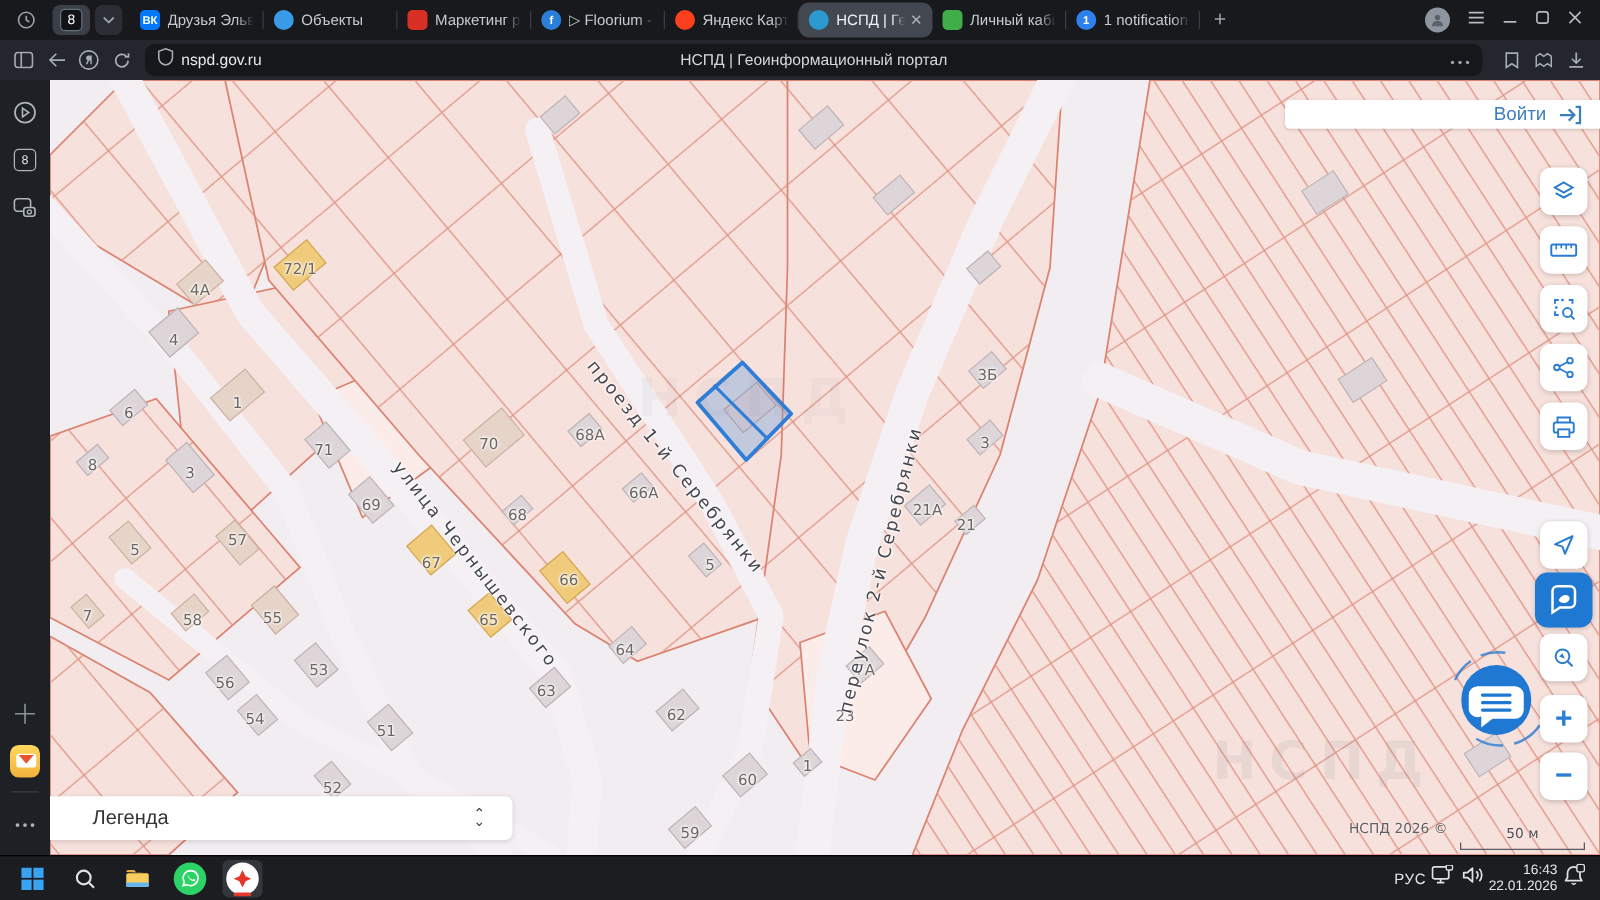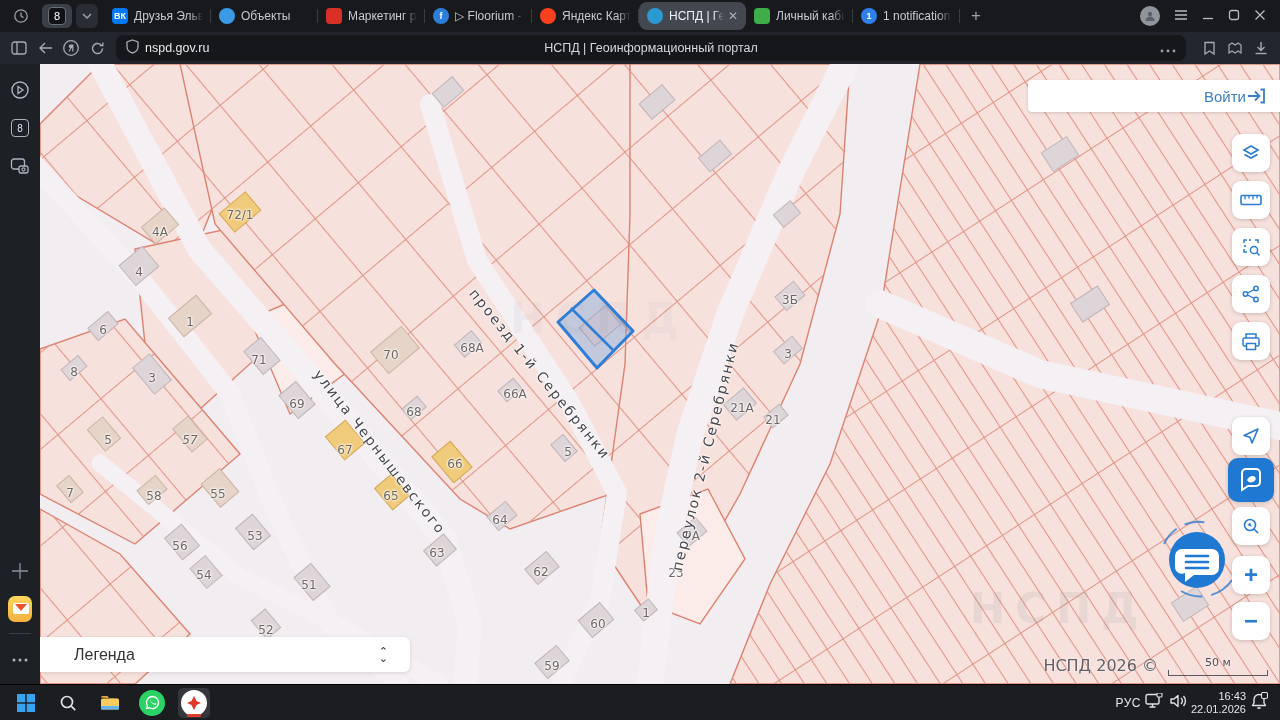--- a/index.html
+++ b/index.html
@@ -41,31 +41,31 @@
   .mailic:after { content:""; position:absolute; left:7px; top:8px; border-left:6px solid transparent; border-right:6px solid transparent; border-top:7px solid #e8542f; width:0; }
   .sbdiv { width:22px; height:1px; background:#3a3e45; margin-top:12px; }
 
   
   .map { position:absolute; left:40px; top:64px; width:1240px; height:620px; background:#f2edf1; overflow:hidden; }
   .map svg.base { position:absolute; left:0; top:0; }
   .lbl { position:absolute; transform:translate(-50%,-50%); font-family:"DejaVu Sans",sans-serif; font-size:12px; color:#6e6662; text-shadow:0 0 3px #fff,0 0 3px #fff,0 0 2px #fff; white-space:nowrap; }
   .slbl { position:absolute; font-family:"DejaVu Sans",sans-serif; font-size:14px; font-weight:500; color:#46464e; letter-spacing:2px; white-space:nowrap; text-shadow:0 0 3px #fff,0 0 3px #fff,0 0 3px #fff; }
   .wmark { position:absolute; font-family:"DejaVu Sans",sans-serif; font-weight:bold; color:rgba(110,115,140,0.10); letter-spacing:10px; font-size:42px; }
 
-  .loginbar { position:absolute; right:0; top:16px; width:252px; height:32px; background:#fff; border-radius:4px 0 0 4px; box-shadow:0 1px 3px rgba(0,0,0,.15); display:flex; align-items:center; justify-content:flex-end; padding-right:14px; gap:0; color:#3d7ec2; font-size:15px; }
+  .loginbar { position:absolute; right:0; top:16px; width:252px; height:23px; background:#fff; border-radius:4px 0 0 4px; box-shadow:0 1px 3px rgba(0,0,0,.15); display:flex; align-items:center; justify-content:flex-end; padding-right:14px; gap:9px; color:#3d7ec2; font-size:15px; }
 
   .tbtn { position:absolute; left:1192px; width:38px; height:38px; background:#fff; border-radius:9px; box-shadow:0 1px 4px rgba(0,0,0,.18); display:flex; align-items:center; justify-content:center; color:#2b7cd3; }
   .tbtn.blue { background:#1f78d1; color:#fff; width:46px; height:44px; left:1188px; border-radius:10px; }
   .zoomtxt { font-size:24px; font-weight:bold; color:#2b7cd3; line-height:1; }
 
   .legend { position:absolute; left:0; top:573px; width:370px; height:35px; background:#fff; border-radius:0 6px 6px 0; box-shadow:0 1px 4px rgba(0,0,0,.12); display:flex; align-items:center; padding:0 22px 0 34px; font-size:16px; color:#333; }
   .legchev { margin-left:auto; display:flex; flex-direction:column; line-height:7px; font-size:11px; color:#333; }
 
   .scalewrap { position:absolute; right:12px; top:592px; display:flex; align-items:flex-end; gap:10px; font-family:"DejaVu Sans",sans-serif; }
-  .attr { font-size:16px; color:#5f5f66; text-shadow:0 0 2px #fff; margin-bottom:1px;text-align:center; }
+  .attr { font-size:11px; color:#5f5f66; text-shadow:0 0 2px #fff; margin-bottom:11px;text-align:center; }
   .scalebar { width:100px; text-align:center; font-size:11px; color:#4c4c52; text-shadow:0 0 2px #fff; }
   .scaleline { height:6px; border-left:1.5px solid #5a5a60; border-right:1.5px solid #5a5a60; border-bottom:1.5px solid #5a5a60; margin-top:1px; }
 
   
   .taskbar { position:absolute; left:0; top:684px; width:1280px; height:36px; background:#1b1d21; border-top:1px solid #000; display:flex; align-items:center; }
   .tkic { width:32px; height:30px; margin-left:10px; display:flex; align-items:center; justify-content:center; border-radius:5px; position:relative; }
   .tkic.active { background:#33363b; }
   .tkic.active:after { content:""; position:absolute; bottom:1px; left:9px; width:14px; height:2.5px; background:#e23b2e; border-radius:2px; }
   .tkright { margin-left:auto; display:flex; align-items:center; gap:4px; padding-right:12px; color:#e4e6e8; }
   .lang { font-size:12px; letter-spacing:.5px; }
@@ -373,21 +373,21 @@
         <div class="lbl" style="left: 219px; top: 296px;">71</div>
         <div class="lbl" style="left: 351px; top: 291px;">70</div>
         <div class="lbl" style="left: 257px; top: 340px;">69</div>
         <div class="lbl" style="left: 432px; top: 284px;">68А</div>
         <div class="lbl" style="left: 374px; top: 348px;">68</div>
         <div class="lbl" style="left: 475px; top: 330px;">66А</div>
         <div class="lbl" style="left: 528px; top: 388px;">5</div>
         <div class="lbl" style="left: 415px; top: 400px;">66</div>
         <div class="lbl" style="left: 305px; top: 386px;">67</div>
         <div class="lbl" style="left: 351px; top: 432px;">65</div>
-        <div class="lbl" style="left: 150px; top: 376px; font-style: italic;">57</div>
+        <div class="lbl" style="left: 150px; top: 368px;">57</div>
         <div class="lbl" style="left: 68px; top: 376px;">5</div>
         <div class="lbl" style="left: 178px; top: 430px;">55</div>
         <div class="lbl" style="left: 114px; top: 432px;">58</div>
         <div class="lbl" style="left: 215px; top: 472px;">53</div>
         <div class="lbl" style="left: 140px; top: 482px;">56</div>
         <div class="lbl" style="left: 164px; top: 511px;">54</div>
         <div class="lbl" style="left: 269px; top: 521px;">51</div>
         <div class="lbl" style="left: 30px; top: 429px;">7</div>
         <div class="lbl" style="left: 226px; top: 566px;">52</div>
         <div class="lbl" style="left: 397px; top: 489px;">63</div>

